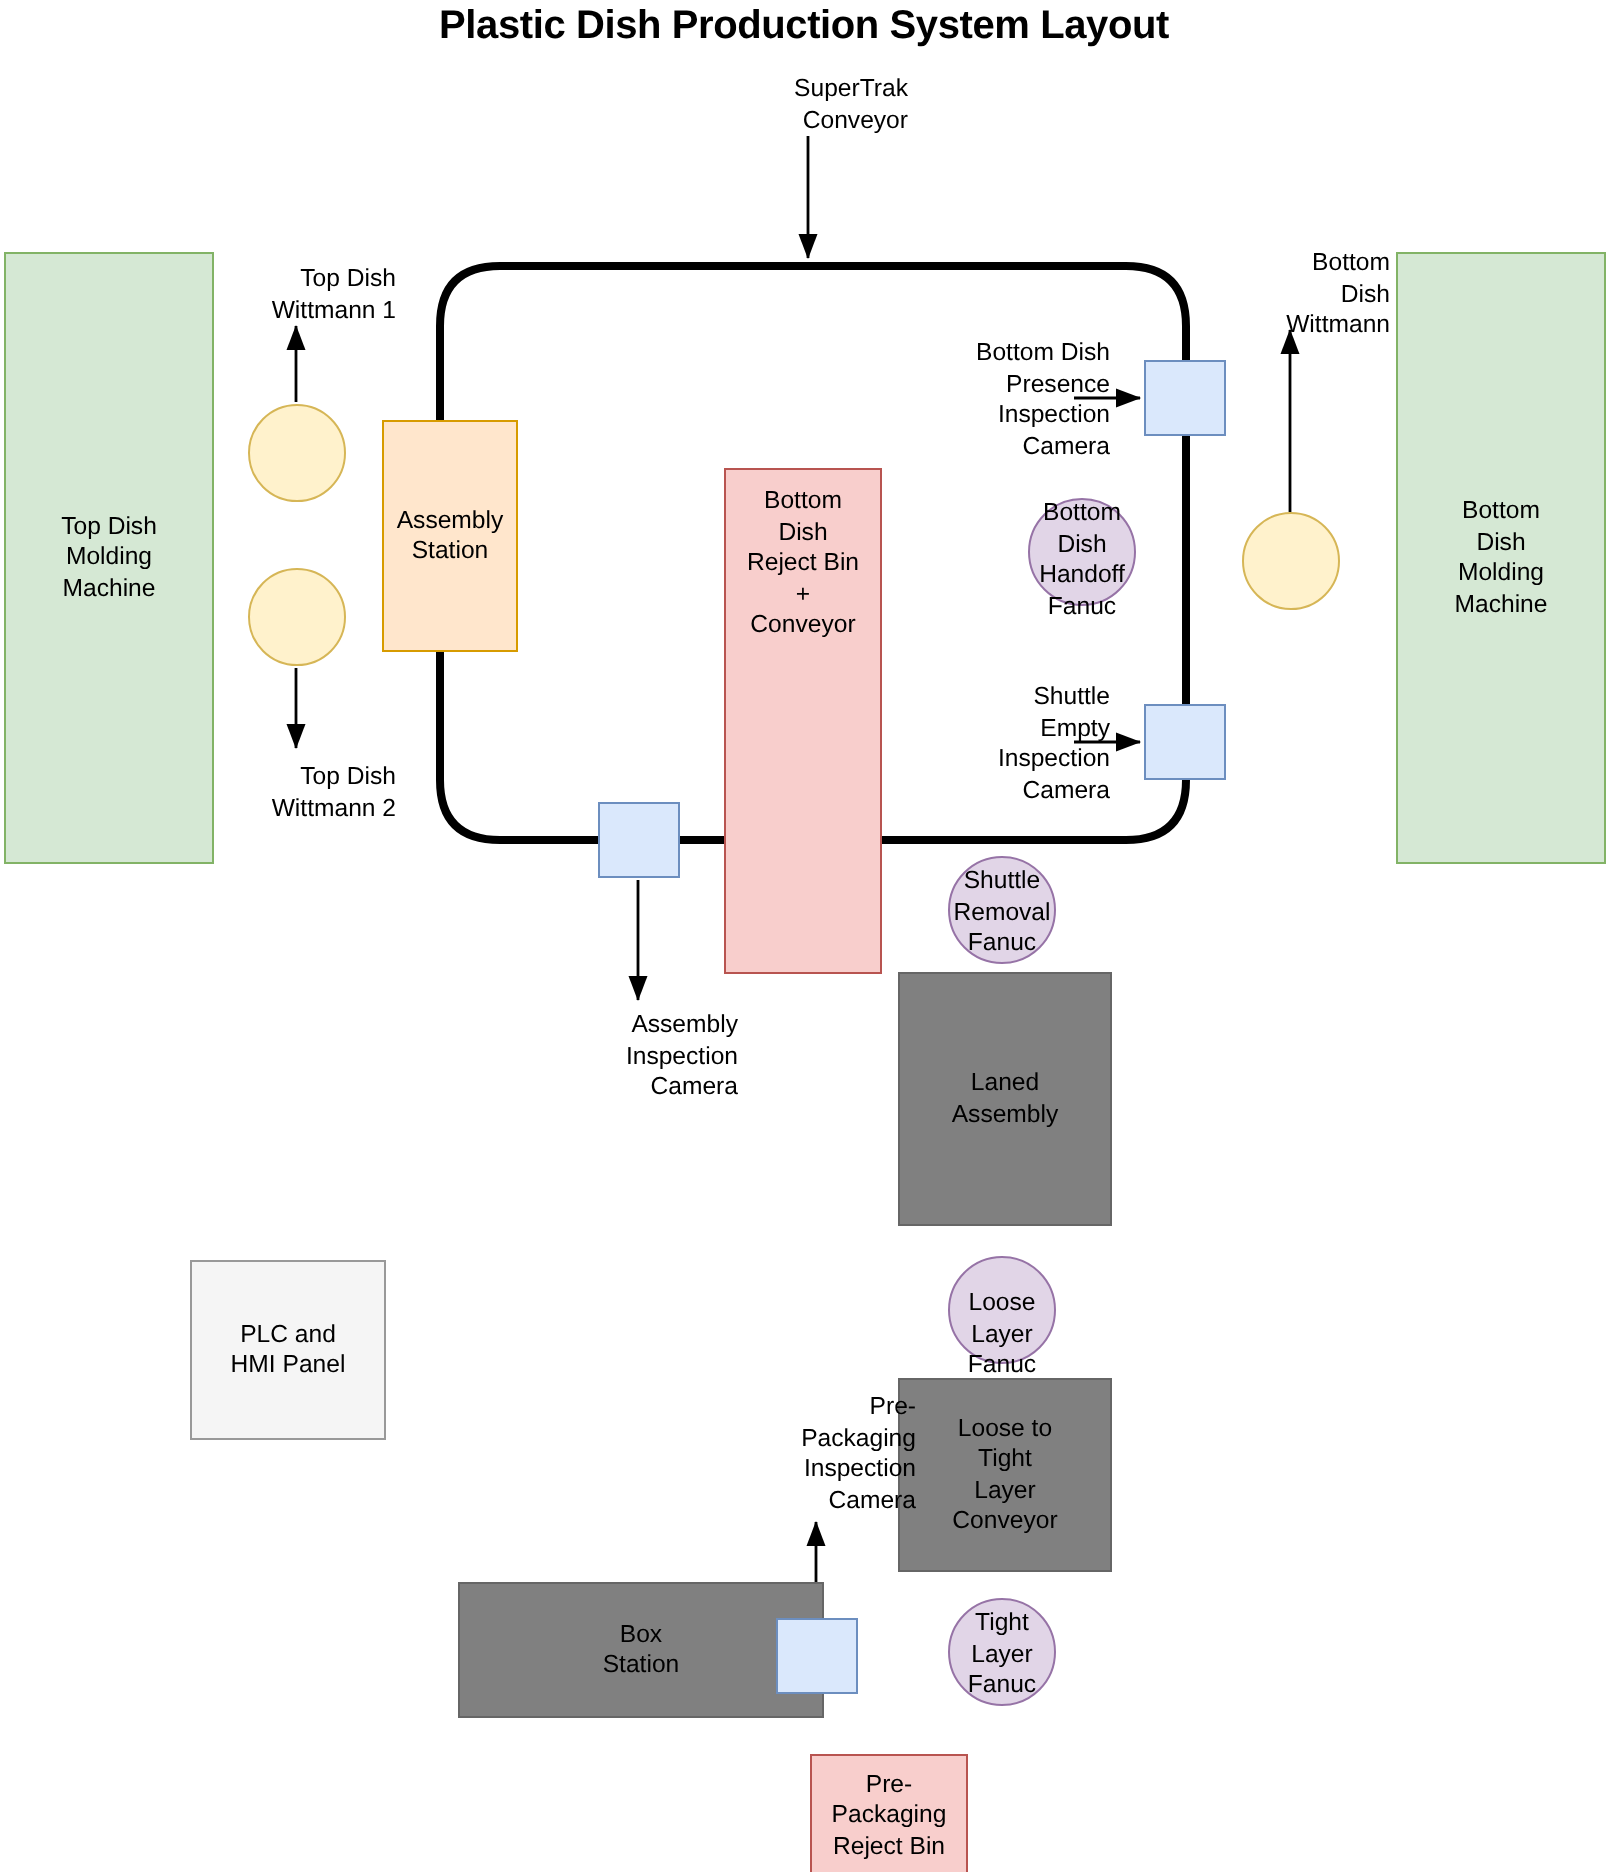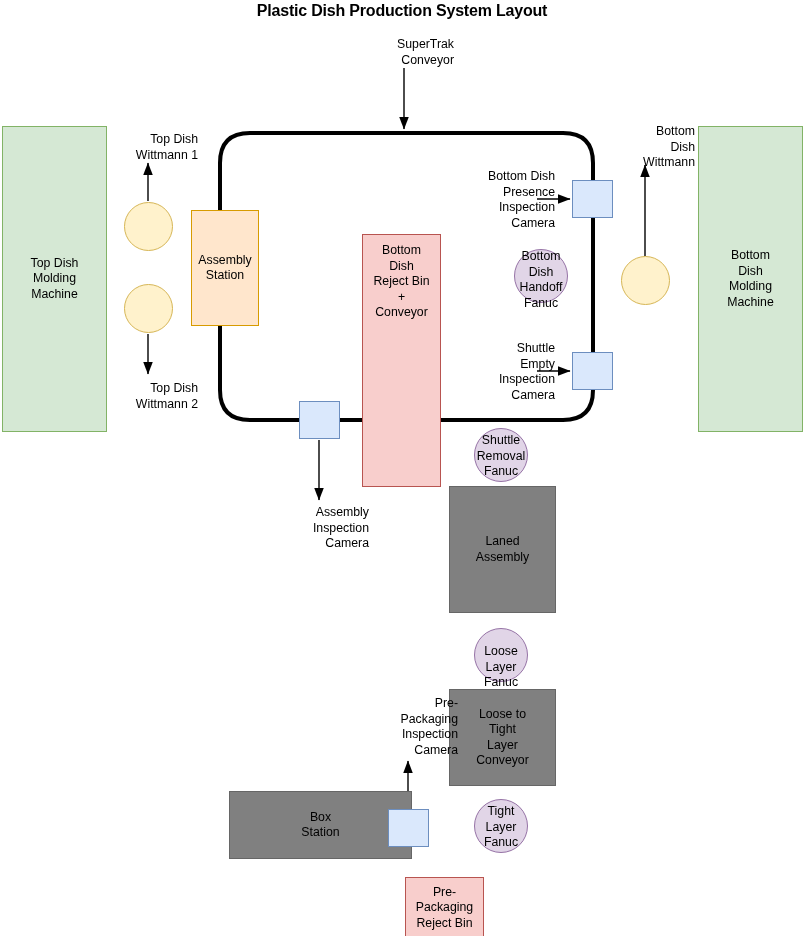--- a/index.html
+++ b/index.html
@@ -6,21 +6,21 @@
   html,body{margin:0;padding:0;background:#ffffff;}
   body{
     width:804px;height:936px;position:relative;overflow:hidden;
     font-family:"Liberation Sans","DejaVu Sans",sans-serif;
     color:#000000;
   }
   #diagram{position:absolute;left:0;top:0;width:804px;height:936px;}
 
   .title{
     position:absolute;left:0;top:2px;width:804px;text-align:center;
-    font-size:16px;font-weight:bold;letter-spacing:-0.2px;
+    font-size:20px;font-weight:bold;letter-spacing:-0.2px;
   }
 
   
   .node{position:absolute;box-sizing:border-box;display:flex;
         align-items:center;justify-content:center;text-align:center;
         font-size:12.3px;line-height:15.5px;}
 
   .green{background:#d5e8d4;border:1px solid #82b366;}
   .orange{background:#ffe6cc;border:1px solid #d79b00;}
   .pink{background:#f8cecc;border:1px solid #b85450;}
@@ -158,20 +158,24 @@
     <span style="white-space:pre-line;">Box
 Station</span>
   </div>
 
   <div class="node pink" style="left:405px;top:877px;width:79px;height:62px;">
     <span style="white-space:pre-line;">Pre-
 Packaging
 Reject Bin</span>
   </div>
 
+  <div class="node white" style="left:95px;top:630px;width:98px;height:90px;">
+    <span style="white-space:pre-line;">PLC and
+HMI Panel</span>
+  </div>
 
   <div class="label" style="left:354px;top:37px;width:100px;white-space:pre-line;">SuperTrak
 Conveyor</div>
 
   <div class="label" style="left:98px;top:132px;width:100px;white-space:pre-line;">Top Dish
 Wittmann 1</div>
 
   <div class="label" style="left:98px;top:381px;width:100px;white-space:pre-line;">Top Dish
 Wittmann 2</div>
 

